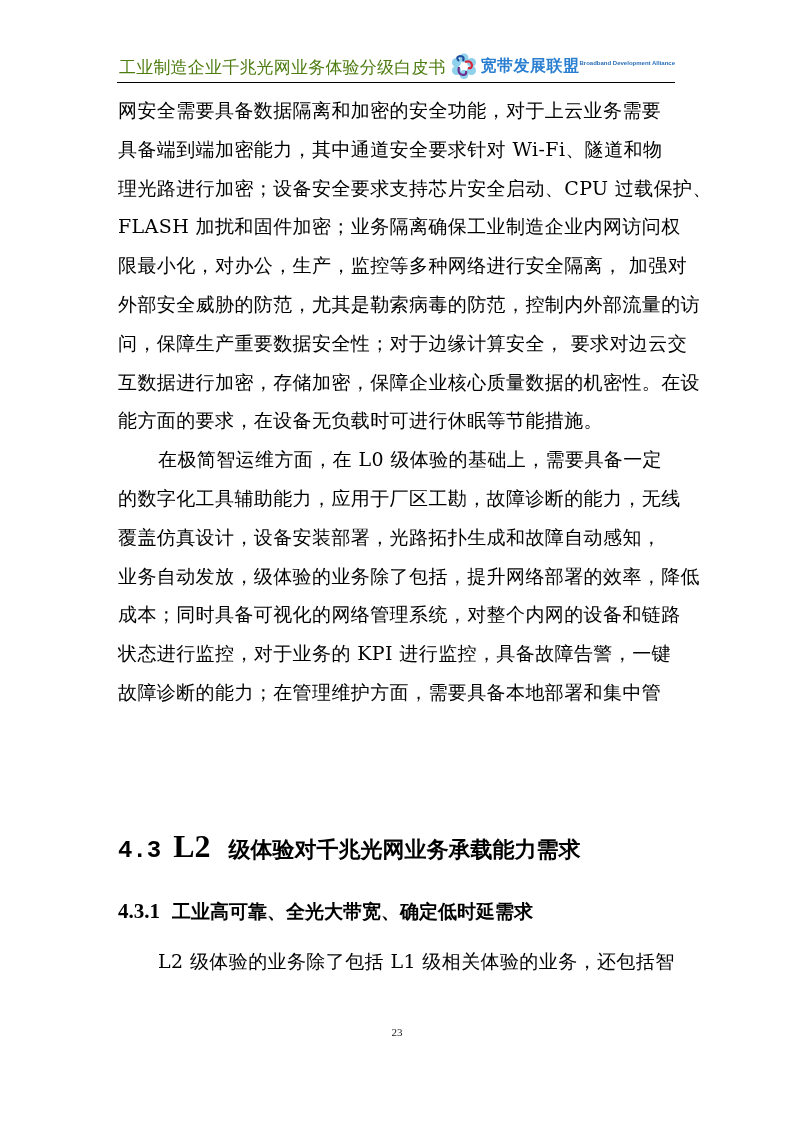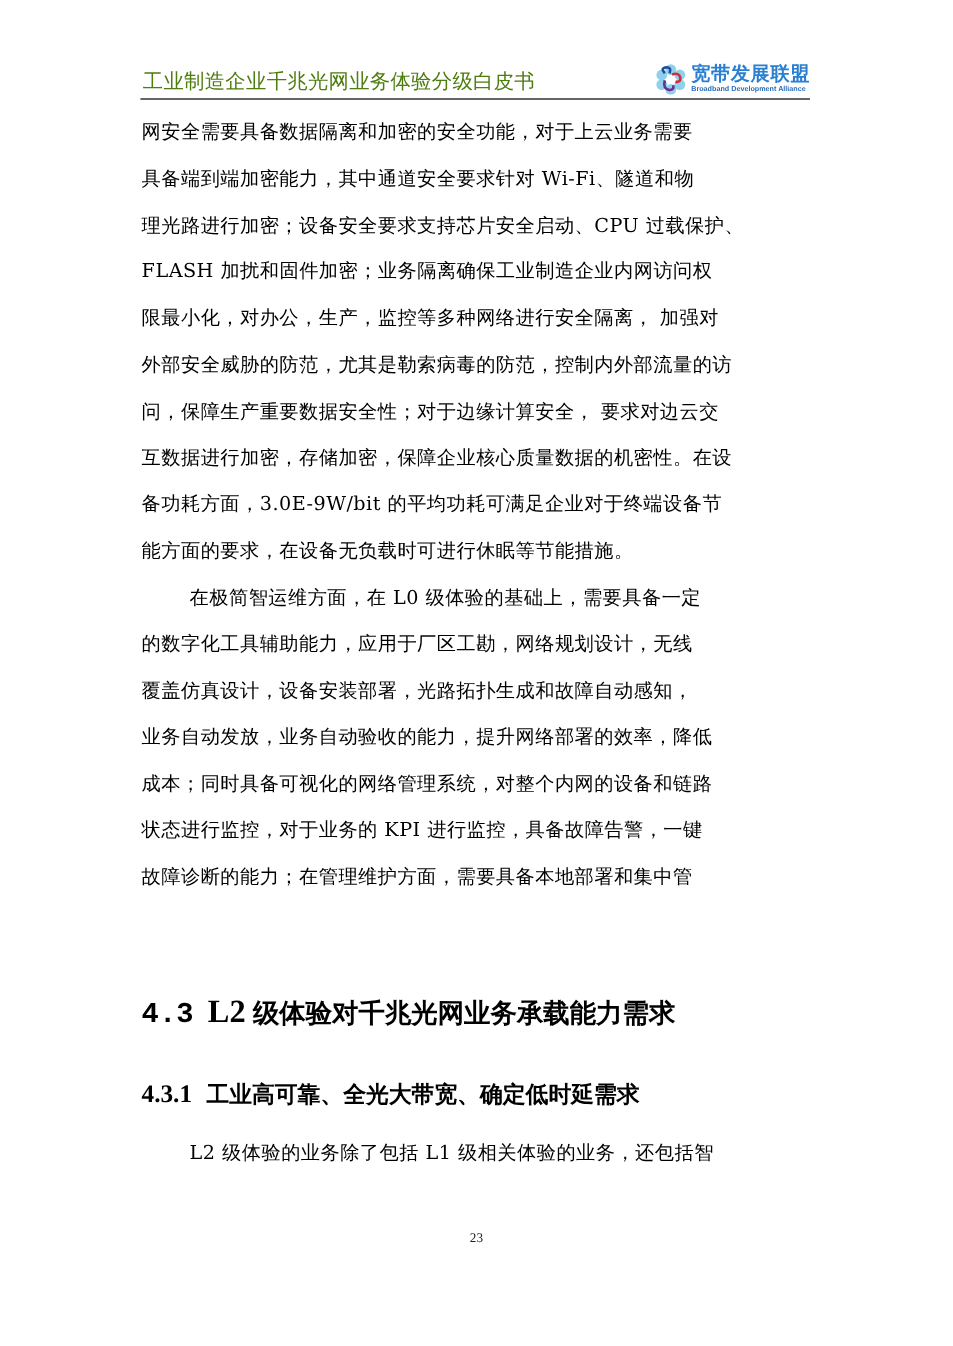--- a/index.html
+++ b/index.html
@@ -2,31 +2,31 @@
 <html><head>
 <meta charset="utf-8">
 <style>
   html, body { margin: 0; padding: 0; background: #ffffff; }
   body { width: 794px; height: 1122px; position: relative; overflow: hidden;
          font-family: "DejaVu Serif", "Liberation Serif", serif; color: #000; }
   .header { position: absolute; left: 117px; top: 48px; width: 558px; height: 34px; border-bottom: 1.5px solid #000; }
   .header-title { position: absolute; left: 2px; top: 8px; font-size: 17px; letter-spacing: 0.2px; color: #4d7c0f; white-space: nowrap; }
   .logo { position: absolute; right: 0px; top: 4px; height: 28px; display: flex; align-items: center; }
   .logo-mark { width: 26px; height: 26px; margin-right: 4px; }
-  .logo-text { display: flex; flex-direction: column; line-height: 1; justify-content: space-between; }
+  .logo-text { display: flex; flex-direction: row; line-height: 1; justify-content: space-between; }
   .logo-cn { font-family: "DejaVu Sans", "Liberation Sans", sans-serif; font-size: 16px; color: #2a7fd1; font-weight: bold; letter-spacing: 0.5px; }
   .logo-en { font-family: "Liberation Sans", "DejaVu Sans", sans-serif; font-size: 6px; color: #2a6fb8; font-weight: bold; margin-top: 2px; white-space: nowrap; }
 
   .body { position: absolute; left: 118px; top: 91px; width: 570px; }
-  .line { font-size: 16px; height: 38.8px; line-height: 38.8px; white-space: nowrap; letter-spacing: 0.4px; }
+  .line { font-size: 19px; height: 38.8px; line-height: 38.8px; white-space: nowrap; letter-spacing: 0.4px; }
   .indent { padding-left: 40px; }
 
   .h2 { position: absolute; left: 118px; top: 828px; white-space: nowrap; font-family: "DejaVu Sans", "Liberation Sans", sans-serif; font-weight: bold; }
   .h2 .num { font-family: Liberation Mono, monospace; font-size: 24px; margin-right: 12px; }
-  .h2 .lvl { font-family: "Liberation Serif", "DejaVu Serif", serif; font-size: 27px; margin-right: 6px; }
+  .h2 .lvl { font-family: "Liberation Serif", "DejaVu Serif", serif; font-size: 32px; margin-right: 18px; }
   .h2 .txt { font-size: 22px; }
 
   .h3 { position: absolute; left: 118px; top: 899px; white-space: nowrap; font-family: "DejaVu Sans", "Liberation Sans", sans-serif; font-weight: bold; }
   .h3 .num { font-family: "Liberation Serif", "DejaVu Serif", serif; font-size: 21px; margin-right: 12px; }
   .h3 .txt { font-size: 19px; }
 
   .para-last { position: absolute; left: 118px; top: 942px; width: 570px; }
 
   .page-num { position: absolute; left: 0; width: 794px; top: 1026px; text-align: center; font-family: "Liberation Serif", "DejaVu Serif", serif; font-size: 11px; color: #222; }
 </style>
@@ -56,26 +56,25 @@
 
 <div class="body">
   <div class="line">网安全需要具备数据隔离和加密的安全功能，对于上云业务需要</div>
   <div class="line">具备端到端加密能力，其中通道安全要求针对 Wi-Fi、隧道和物</div>
   <div class="line">理光路进行加密；设备安全要求支持芯片安全启动、CPU 过载保护、</div>
   <div class="line">FLASH 加扰和固件加密；业务隔离确保工业制造企业内网访问权</div>
   <div class="line">限最小化，对办公，生产，监控等多种网络进行安全隔离， 加强对</div>
   <div class="line">外部安全威胁的防范，尤其是勒索病毒的防范，控制内外部流量的访</div>
   <div class="line">问，保障生产重要数据安全性；对于边缘计算安全， 要求对边云交</div>
   <div class="line">互数据进行加密，存储加密，保障企业核心质量数据的机密性。在设</div>
-  <div class="line">备功耗方面，3.0E-9W/bit 的平均功耗可满足企业对于终端设备节</div>
   <div class="line">能方面的要求，在设备无负载时可进行休眠等节能措施。</div>
   <div class="line indent">在极简智运维方面，在 L0 级体验的基础上，需要具备一定</div>
-  <div class="line">的数字化工具辅助能力，应用于厂区工勘，网络规划设计，无线</div>
+  <div class="line">的数字化工具辅助能力，应用于厂区工勘，故障诊断的能力，无线</div>
   <div class="line">覆盖仿真设计，设备安装部署，光路拓扑生成和故障自动感知，</div>
-  <div class="line">业务自动发放，业务自动验收的能力，提升网络部署的效率，降低</div>
+  <div class="line">业务自动发放，级体验的业务除了包括，提升网络部署的效率，降低</div>
   <div class="line">成本；同时具备可视化的网络管理系统，对整个内网的设备和链路</div>
   <div class="line">状态进行监控，对于业务的 KPI 进行监控，具备故障告警，一键</div>
   <div class="line">故障诊断的能力；在管理维护方面，需要具备本地部署和集中管</div>
 </div>
 
 <div class="h2">
   <span class="num">4.3</span><span class="lvl">L2</span><span class="txt">级体验对千兆光网业务承载能力需求</span>
 </div>
 
 <div class="h3">

